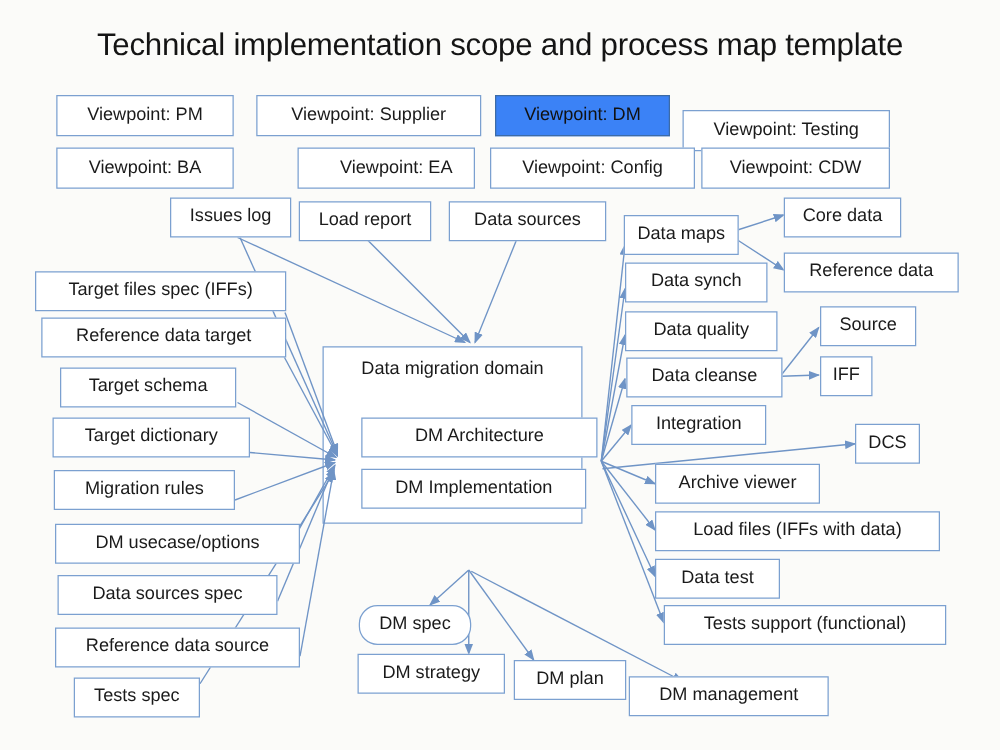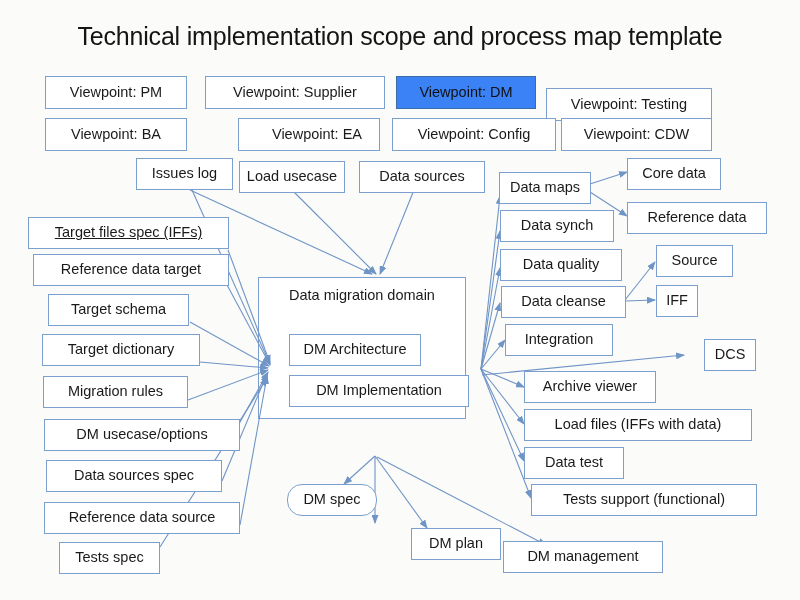--- a/index.html
+++ b/index.html
@@ -126,27 +126,27 @@
     <span>Viewpoint: Config</span>
   </div>
   <div class="node" style="left:561px;top:118px;width:151px;height:33px;">
     <span>Viewpoint: CDW</span>
   </div>
 
   <div class="node" style="left:136px;top:158px;width:97px;height:32px;">
     <span>Issues log</span>
   </div>
   <div class="node" style="left:239px;top:161px;width:106px;height:32px;">
-    <span>Load usecase</span>
+    <span>Load report</span>
   </div>
   <div class="node" style="left:359px;top:161px;width:126px;height:32px;">
     <span>Data sources</span>
   </div>
 
-  <div class="node" style="left:28px;top:217px;width:201px;height:32px;text-decoration:underline;">
+  <div class="node" style="left:28px;top:217px;width:201px;height:32px;">
     <span>Target files spec (IFFs)</span>
   </div>
   <div class="node" style="left:33px;top:254px;width:196px;height:32px;">
     <span>Reference data target</span>
   </div>
   <div class="node" style="left:48px;top:294px;width:141px;height:32px;">
     <span>Target schema</span>
   </div>
   <div class="node" style="left:42px;top:334px;width:158px;height:32px;">
     <span>Target dictionary</span>
@@ -163,21 +163,21 @@
   <div class="node" style="left:44px;top:502px;width:196px;height:32px;">
     <span>Reference data source</span>
   </div>
   <div class="node" style="left:59px;top:542px;width:101px;height:32px;">
     <span>Tests spec</span>
   </div>
 
   <div class="node big" style="left:258px;top:277px;width:208px;height:142px;background:#ffffff;text-decoration:underline;">
     <div class="bigtitle">Data migration domain</div>
   </div>
-  <div class="node" style="left:289px;top:334px;width:132px;height:32px;">
+  <div class="node" style="left:289px;top:334px;width:189px;height:32px;">
     <span>DM Architecture</span>
   </div>
   <div class="node" style="left:289px;top:375px;width:180px;height:32px;">
     <span>DM Implementation</span>
   </div>
 
   <div class="node" style="left:499px;top:172px;width:92px;height:32px;">
     <span>Data maps</span>
   </div>
   <div class="node" style="left:500px;top:210px;width:114px;height:32px;">
@@ -210,27 +210,30 @@
   </div>
   <div class="node" style="left:627px;top:202px;width:140px;height:32px;">
     <span>Reference data</span>
   </div>
   <div class="node" style="left:656px;top:245px;width:77px;height:32px;">
     <span>Source</span>
   </div>
   <div class="node" style="left:656px;top:285px;width:42px;height:32px;">
     <span>IFF</span>
   </div>
-  <div class="node" style="left:684px;top:339px;width:52px;height:32px;margin-left:20px;">
+  <div class="node" style="left:684px;top:339px;width:52px;height:32px;">
     <span>DCS</span>
   </div>
 
   <div class="node" style="left:287px;top:484px;width:90px;height:32px;border-radius:15px;">
     <span>DM spec</span>
   </div>
+  <div class="node" style="left:286px;top:523px;width:118px;height:32px;">
+    <span>DM strategy</span>
+  </div>
   <div class="node" style="left:411px;top:528px;width:90px;height:32px;">
     <span>DM plan</span>
   </div>
   <div class="node" style="left:503px;top:541px;width:160px;height:32px;">
     <span>DM management</span>
   </div>
 
 </div>
 
 </body></html>

